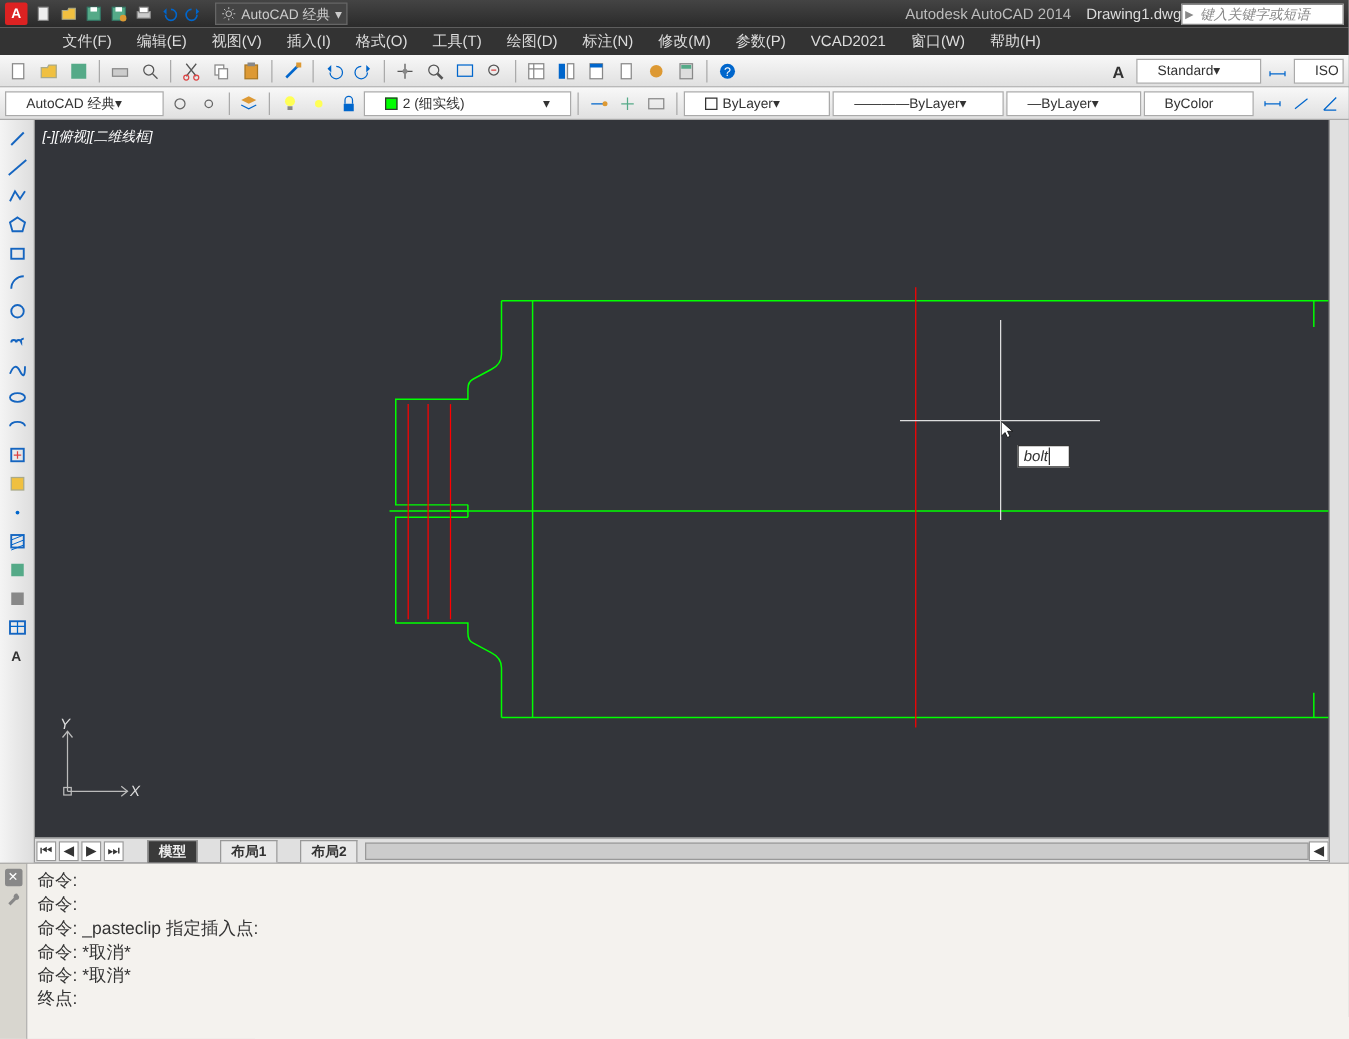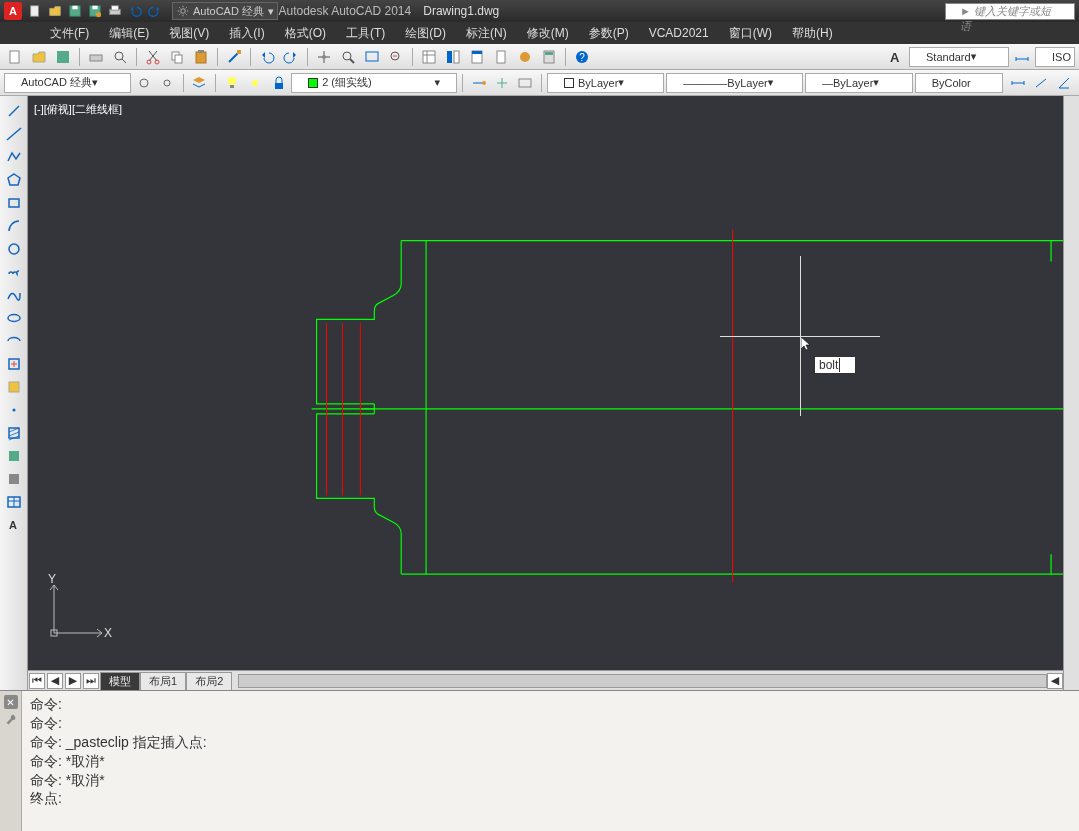--- a/index.html
+++ b/index.html
@@ -4,56 +4,56 @@
 <style>
 * { margin:0; padding:0; box-sizing:border-box; font-family:"Microsoft YaHei","SimSun",Arial,sans-serif; }
 body { width:1079px; height:831px; background:#e8e8e8; overflow:hidden; font-size:12px; color:#333; }
 
 .titlebar { height:22px; background:linear-gradient(#444,#2a2a2a); display:flex; align-items:center; padding:0 4px; color:#ccc; }
 .titlebar .logo { width:18px; height:18px; background:#d22; border-radius:2px; margin-right:4px; display:flex; align-items:center; justify-content:center; font-weight:bold; color:#fff; font-size:11px;}
 .qat { display:flex; gap:2px; align-items:center; }
 .qat .btn { width:18px; height:18px; display:flex; align-items:center; justify-content:center; border-radius:2px; }
 .qat svg { width:14px; height:14px; }
 .ws-sel { margin-left:8px; background:#444; border:1px solid #666; color:#ccc; height:18px; padding:0 4px; display:flex; align-items:center; gap:4px; font-size:11px;}
-.titlebar .titles { flex:1; text-align:left; font-size:12px; color:#bbb; }
+.titlebar .titles { flex:1; text-align:right; font-size:12px; color:#bbb; }
 .titlebar .titles .fname { color:#ddd; margin-left:12px; }
-.titlebar .search { width:130px; height:17px; background:#fff; border:1px solid #888; color:#888; font-style:italic; padding:0 14px; font-size:11px;}
+.titlebar .search { width:130px; height:17px; background:#fff; border:1px solid #888; color:#888; font-style:italic; padding:0 0; font-size:11px;}
 
 .menubar { height:22px; background:#333; display:flex; align-items:center; padding:0 40px; gap:0; color:#ddd; }
 .menubar .item { padding:0 10px; height:22px; display:flex; align-items:center; font-size:12px; }
 
 .tbrow { height:26px; background:linear-gradient(#f8f8f8,#e0e0e0); border-bottom:1px solid #aaa; display:flex; align-items:center; padding:0 4px; gap:2px; }
 .tbrow .btn { width:22px; height:22px; border:1px solid transparent; display:flex; align-items:center; justify-content:center; border-radius:2px; }
 .tbrow .sep { width:1px; height:18px; background:#aaa; margin:0 3px; }
 .tbrow .combo { height:20px; border:1px solid #aaa; background:#fff; display:flex; align-items:center; padding:0 16px; font-size:11px; }
 .tbrow svg { width:16px; height:16px; }
 
 .main { display:flex; height:594px; }
 .lefttool { width:28px; background:linear-gradient(90deg,#f4f4f4,#ddd); border-right:1px solid #999; display:flex; flex-direction:column; align-items:center; padding-top:4px; gap:1px; }
 .lefttool .btn { width:22px; height:22px; display:flex; align-items:center; justify-content:center; }
 .lefttool svg { width:16px; height:16px; }
 .canvas-wrap { flex:1; display:flex; flex-direction:column; background:#33353a; position:relative; }
-.canvas { flex:1; position:relative; overflow:hidden; }
+.canvas { flex:1; position:relative; overflow:hidden;font-style:italic; }
 .canvas .viewlabel { position:absolute; top:6px; left:6px; color:#fff; font-size:11px; }
 
 .ucs { position:absolute; bottom:22px; left:14px; }
 .ucs svg { overflow:visible; }
 
 .drawing { position:absolute; top:0; left:0; width:100%; height:100%; }
 
 .crosshair { position:absolute; left:772px; top:240px; pointer-events:none;}
 .crosshair .hline { position:absolute; width:160px; height:1px; background:#ddd; top:0; left:-80px;}
 .crosshair .vline { position:absolute; width:1px; height:160px; background:#ddd; left:0; top:-80px;}
 .crosshair .cursor { position:absolute; left:1px; top:1px; width:10px; height:14px;}
 .inputbox { position:absolute; left:786px; top:260px; background:#fff; border:1px solid #333; padding:1px 4px; font-size:12px; min-width:42px; }
 
 .modeltabs { height:20px; background:#e0e0e0; border-top:1px solid #999; display:flex; align-items:center; font-size:11px; }
 .modeltabs .nav { display:flex; }
 .modeltabs .nav .b { width:16px; height:16px; border:1px solid #999; background:#fff; display:flex; align-items:center; justify-content:center; margin:0 1px; }
-.modeltabs .tab { padding:0 8px; height:18px; display:flex; align-items:center; border:1px solid #999; border-bottom:none; background:#3a3a3a; color:#eee; margin-left:0; }
+.modeltabs .tab { padding:0 8px; height:18px; display:flex; align-items:center; border:1px solid #999; border-bottom:none; background:#3a3a3a; color:#eee; margin-left:18px;font-weight:bold; }
 .modeltabs .tab.inactive { background:#e8e8e8; color:#333; }
 .modeltabs .scroll { flex:1; margin-left:6px; height:14px; background:#ccc; border:1px solid #999; position:relative;}
 
 .cmdwin { height:168px; background:#f4f2ee; border-top:1px solid #888; display:flex; }
 .cmdwin .handle { width:22px; background:#d8d6cf; border-right:1px solid #aaa; display:flex; flex-direction:column; align-items:center; gap:4px; padding-top:4px;}
 .cmdwin .handle .x { width:14px; height:14px; background:#888; color:#fff; font-size:10px; display:flex; align-items:center; justify-content:center; border-radius:2px;}
 .cmdwin .body { flex:1; display:flex; flex-direction:column; }
 .cmdwin .log { flex:1; background:#f4f2ee; padding:4px 8px; font-family:"SimSun",monospace; font-size:14px; color:#333; line-height:1.35; overflow:hidden; }
 
 .ic-line { stroke:#1565c0; stroke-width:1.5; fill:none; }

